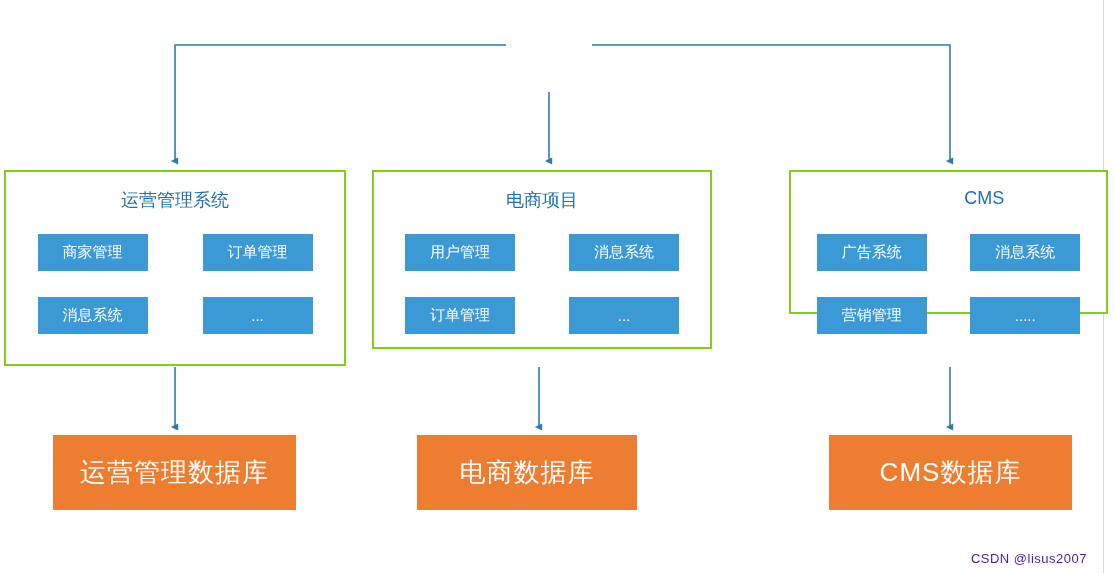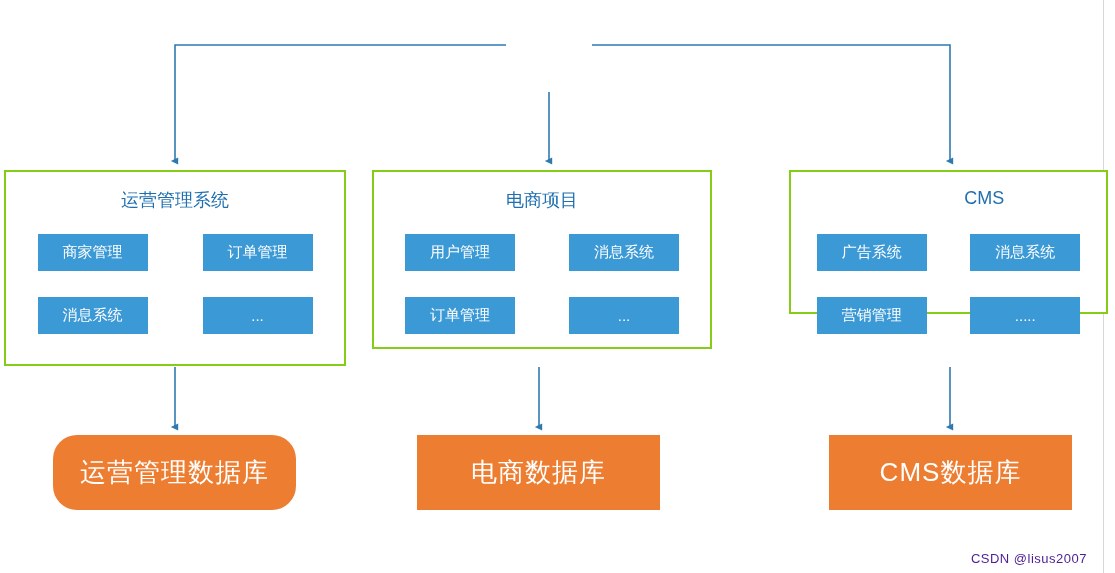--- a/index.html
+++ b/index.html
@@ -183,25 +183,25 @@
   <div class="system-box" style="left:789px; top:170px; width:319px; height:144px;">
     <div class="system-title offset-right">CMS</div>
     <div class="modules">
       <div class="module-chip">广告系统</div>
       <div class="module-chip">消息系统</div>
       <div class="module-chip">营销管理</div>
       <div class="module-chip">.....</div>
     </div>
   </div>
 
-  <div class="db-box" style="left:53px; top:435px; width:243px; height:75px;border-radius:24px;">
+  <div class="db-box" style="left:53px; top:435px; width:243px; height:75px;">
     <span>运营管理数据库</span>
   </div>
 
-  <div class="db-box" style="left:417px; top:435px; width:243px; height:75px;">
+  <div class="db-box" style="left:417px; top:435px; width:220px; height:75px;">
     <span>电商数据库</span>
   </div>
 
   <div class="db-box" style="left:829px; top:435px; width:243px; height:75px;">
     <span>CMS数据库</span>
   </div>
 
   <div id="watermark">CSDN @lisus2007</div>
 
 </div>

